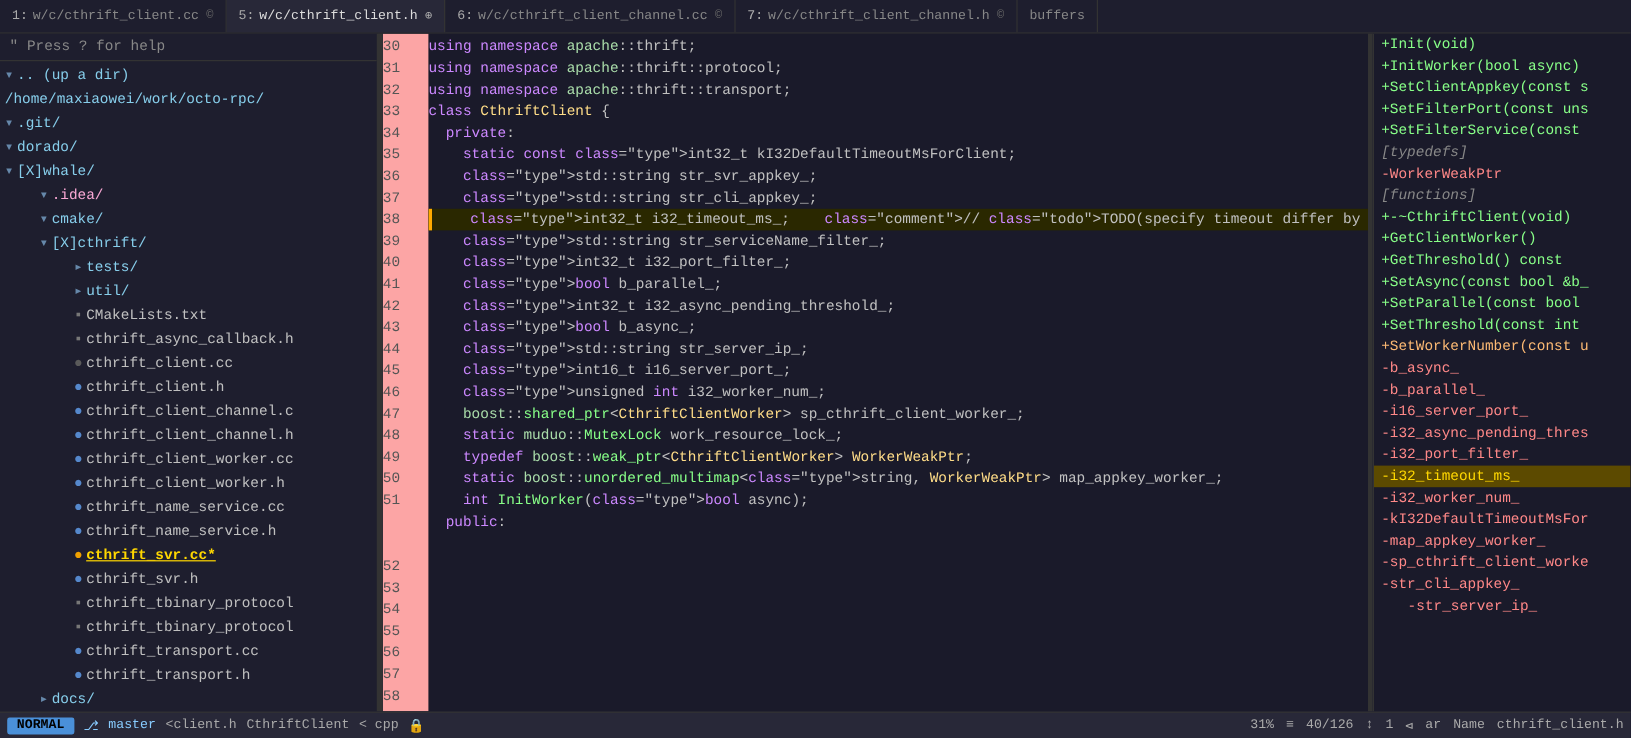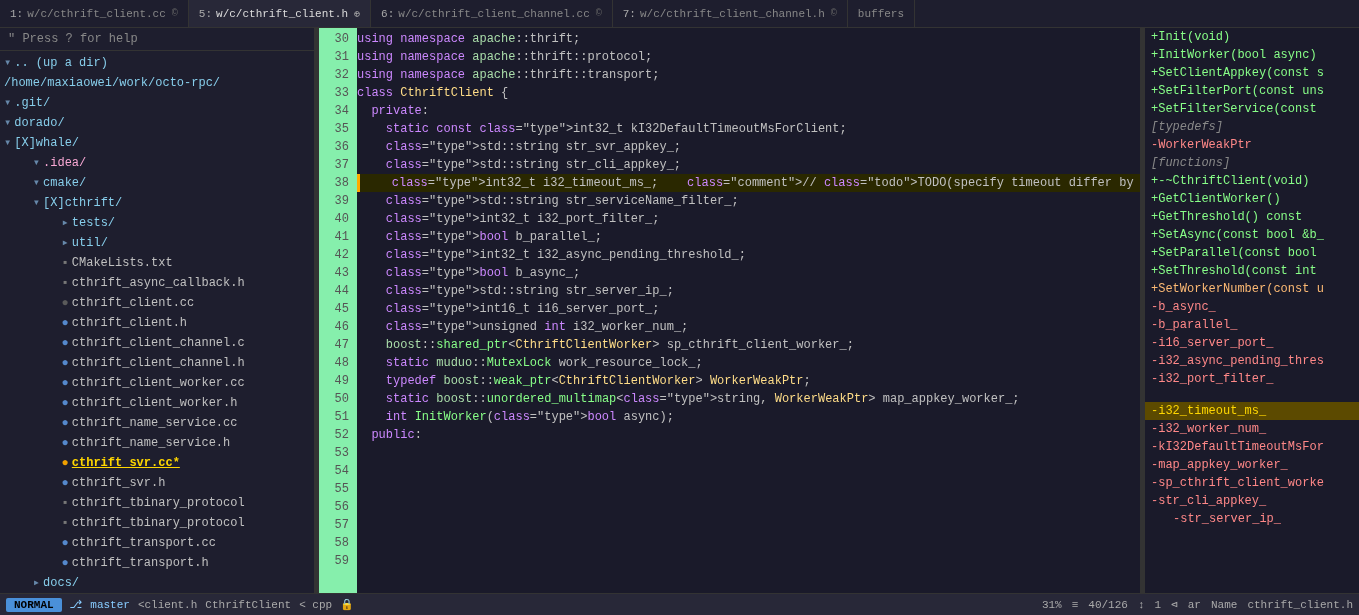--- a/index.html
+++ b/index.html
@@ -97,26 +97,26 @@
       display: flex;
       flex-direction: column;
     }
     .code-content {
       flex: 1;
       overflow: hidden;
       display: flex;
     }
     .line-numbers {
       width: 38px;
-      text-align: right;
+      text-align: left;
       padding-right: 8px;
       color: #555;
       font-size: 12px;
       line-height: 18px;
-      background: #86efac;
+      background: #fca5a5;
       flex-shrink: 0;
       padding-top: 2px;
       user-select: none;
     }
     .code-lines {
       flex: 1;
       overflow: hidden;
       line-height: 18px;
       font-size: 12px;
       padding-top: 2px;
@@ -283,21 +283,21 @@
           <div style="line-height: 18px;">42</div>
           <div style="line-height: 18px;">43</div>
           <div style="line-height: 18px;">44</div>
           <div style="line-height: 18px;">45</div>
           <div style="line-height: 18px;">46</div>
           <div style="line-height: 18px;">47</div>
           <div style="line-height: 18px;">48</div>
           <div style="line-height: 18px;">49</div>
           <div style="line-height: 18px;">50</div>
           <div style="line-height: 18px;">51</div>
-          <div style="line-height: 18px;">52</div>
+          <div style="line-height: 18px; margin-top: 37px;">52</div>
           <div style="line-height: 18px;">53</div>
           <div style="line-height: 18px;">54</div>
           <div style="line-height: 18px;">55</div>
           <div style="line-height: 18px;">56</div>
           <div style="line-height: 18px;">57</div>
           <div style="line-height: 18px;">58</div>
           <div style="line-height: 18px;">59</div>
         </div>
       <div class="code-lines" id="code-lines-container"><div style="line-height: 18px;"><span class="kw">using</span> <span class="kw">namespace</span> <span class="ns">apache</span>::thrift;</div><div style="line-height: 18px;"><span class="kw">using</span> <span class="kw">namespace</span> <span class="ns">apache</span>::thrift::protocol;</div><div style="line-height: 18px;"><span class="kw">using</span> <span class="kw">namespace</span> <span class="ns">apache</span>::thrift::transport;</div><div style="line-height: 18px;"></div><div style="line-height: 18px;"><span class="kw">class</span> <span class="cls">CthriftClient</span> {</div><div style="line-height: 18px;">  <span class="kw">private</span>:</div><div style="line-height: 18px;">    <span class="kw">static</span> <span class="kw">const</span> <span <span="" class="kw">class</span>="type"&gt;int32_t kI32DefaultTimeoutMsForClient;</div><div style="line-height: 18px;"></div><div style="line-height: 18px;">    <span <span="" class="kw">class</span>="type"&gt;std::string str_svr_appkey_;</div><div style="line-height: 18px;">    <span <span="" class="kw">class</span>="type"&gt;std::string str_cli_appkey_;</div><div style="line-height: 18px; background: rgb(42, 40, 0); border-left: 3px solid rgb(255, 170, 0); padding-left: 3px;">    <span <span="" class="kw">class</span>="type"&gt;int32_t i32_timeout_ms_;    <span <span="" class="kw">class</span>="comment"&gt;// <span <span="" class="kw">class</span>="todo"&gt;TODO(specify timeout differ by interface)</div><div style="line-height: 18px;">    <span <span="" class="kw">class</span>="type"&gt;std::string str_serviceName_filter_;</div><div style="line-height: 18px;">    <span <span="" class="kw">class</span>="type"&gt;int32_t i32_port_filter_;</div><div style="line-height: 18px;">    <span <span="" class="kw">class</span>="type"&gt;<span class="kw">bool</span> b_parallel_;</div><div style="line-height: 18px;">    <span <span="" class="kw">class</span>="type"&gt;int32_t i32_async_pending_threshold_;</div><div style="line-height: 18px;">    <span <span="" class="kw">class</span>="type"&gt;<span class="kw">bool</span> b_async_;</div><div style="line-height: 18px;"></div><div style="line-height: 18px;">    <span <span="" class="kw">class</span>="type"&gt;std::string str_server_ip_;</div><div style="line-height: 18px;">    <span <span="" class="kw">class</span>="type"&gt;int16_t i16_server_port_;</div><div style="line-height: 18px;">    <span <span="" class="kw">class</span>="type"&gt;unsigned <span class="kw">int</span> i32_worker_num_;</div><div style="line-height: 18px;"></div><div style="line-height: 18px;">    <span class="ns">boost</span>::<span class="func">shared_ptr</span>&lt;<span class="cls">CthriftClientWorker</span>&gt; sp_cthrift_client_worker_;</div><div style="line-height: 18px;"></div><div style="line-height: 18px;">    <span class="kw">static</span> <span class="ns">muduo</span>::<span class="func">MutexLock</span> work_resource_lock_;</div><div style="line-height: 18px;">    <span class="kw">typedef</span> <span class="ns">boost</span>::<span class="func">weak_ptr</span>&lt;<span class="cls">CthriftClientWorker</span>&gt; <span class="cls">WorkerWeakPtr</span>;</div><div style="line-height: 18px;">    <span class="kw">static</span> <span class="ns">boost</span>::<span class="func">unordered_multimap</span>&lt;<span <span="" class="kw">class</span>="type"&gt;string, <span class="cls">WorkerWeakPtr</span>&gt; map_appkey_worker_;</div><div style="line-height: 18px;"></div><div style="line-height: 18px;">    <span class="kw">int</span> <span class="func">InitWorker</span>(<span <span="" class="kw">class</span>="type"&gt;<span class="kw">bool</span> async);</div><div style="line-height: 18px;"></div><div style="line-height: 18px;">  <span class="kw">public</span>:</div></div>
     </div>
@@ -319,21 +319,21 @@
       <div class="tag-list-item" style="color: rgb(136, 255, 136); font-style: normal;">+GetThreshold() const</div>
       <div class="tag-list-item" style="color: rgb(136, 255, 136); font-style: normal;">+SetAsync(const bool &amp;b_</div>
       <div class="tag-list-item" style="color: rgb(136, 255, 136); font-style: normal;">+SetParallel(const bool</div>
       <div class="tag-list-item" style="color: rgb(136, 255, 136); font-style: normal;">+SetThreshold(const int</div>
       <div class="tag-list-item" style="color: #fdba74; font-style: normal;">+SetWorkerNumber(const u</div>
       <div class="tag-list-item" style="color: rgb(255, 136, 136); font-style: normal;">-b_async_</div>
       <div class="tag-list-item" style="color: rgb(255, 136, 136); font-style: normal;">-b_parallel_</div>
       <div class="tag-list-item" style="color: rgb(255, 136, 136); font-style: normal;">-i16_server_port_</div>
       <div class="tag-list-item" style="color: rgb(255, 136, 136); font-style: normal;">-i32_async_pending_thres</div>
       <div class="tag-list-item" style="color: rgb(255, 136, 136); font-style: normal;">-i32_port_filter_</div>
-      <div class="tag-list-item" style="background: rgb(92, 74, 0); color: rgb(255, 215, 0); font-style: normal; margin-top: 14px;">-i32_timeout_ms_</div>
+      <div class="tag-list-item" style="background: rgb(92, 74, 0); color: rgb(255, 215, 0); font-style: normal;">-i32_timeout_ms_</div>
       <div class="tag-list-item" style="color: rgb(255, 136, 136); font-style: normal;">-i32_worker_num_</div>
       <div class="tag-list-item" style="color: rgb(255, 136, 136); font-style: normal;">-kI32DefaultTimeoutMsFor</div>
       <div class="tag-list-item" style="color: rgb(255, 136, 136); font-style: normal;">-map_appkey_worker_</div>
       <div class="tag-list-item" style="color: rgb(255, 136, 136); font-style: normal;">-sp_cthrift_client_worke</div>
       <div class="tag-list-item" style="color: rgb(255, 136, 136); font-style: normal;">-str_cli_appkey_</div>
       <div class="tag-list-item" style="color: rgb(255, 136, 136); font-style: normal; padding-left: 28px;">-str_server_ip_</div>
     </div>
 
 </div>
 

